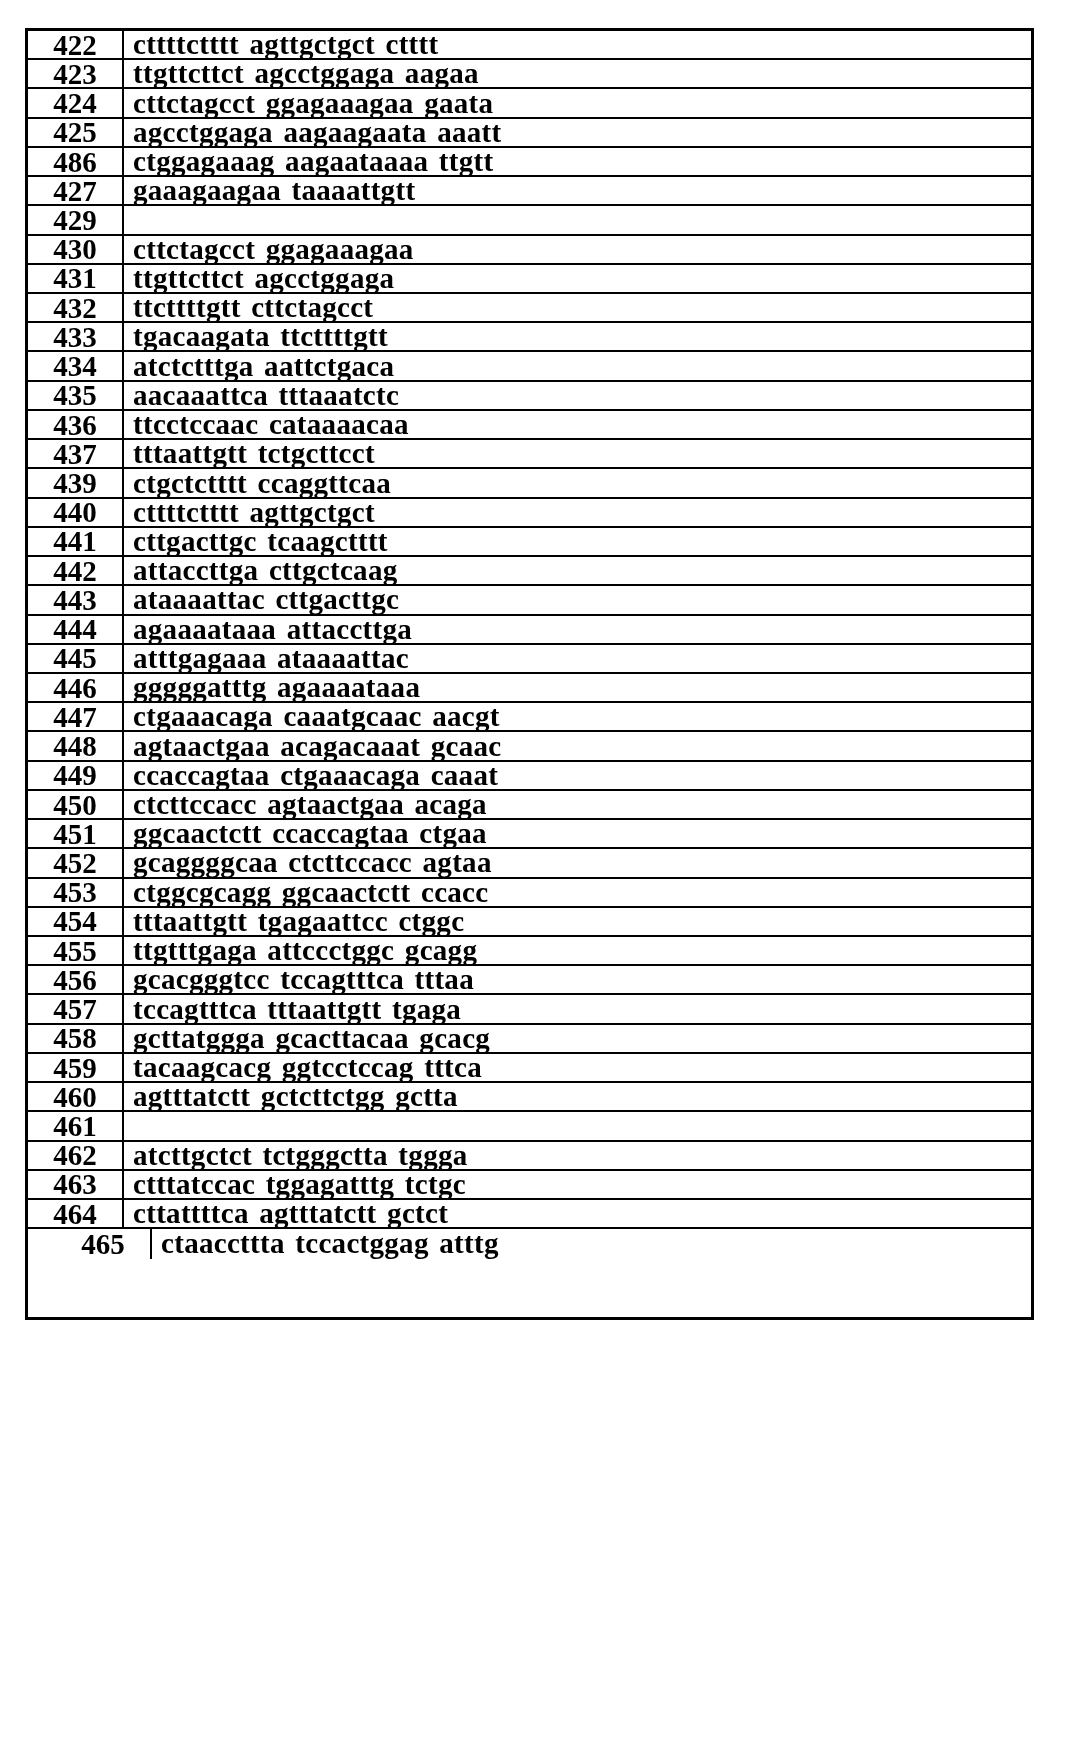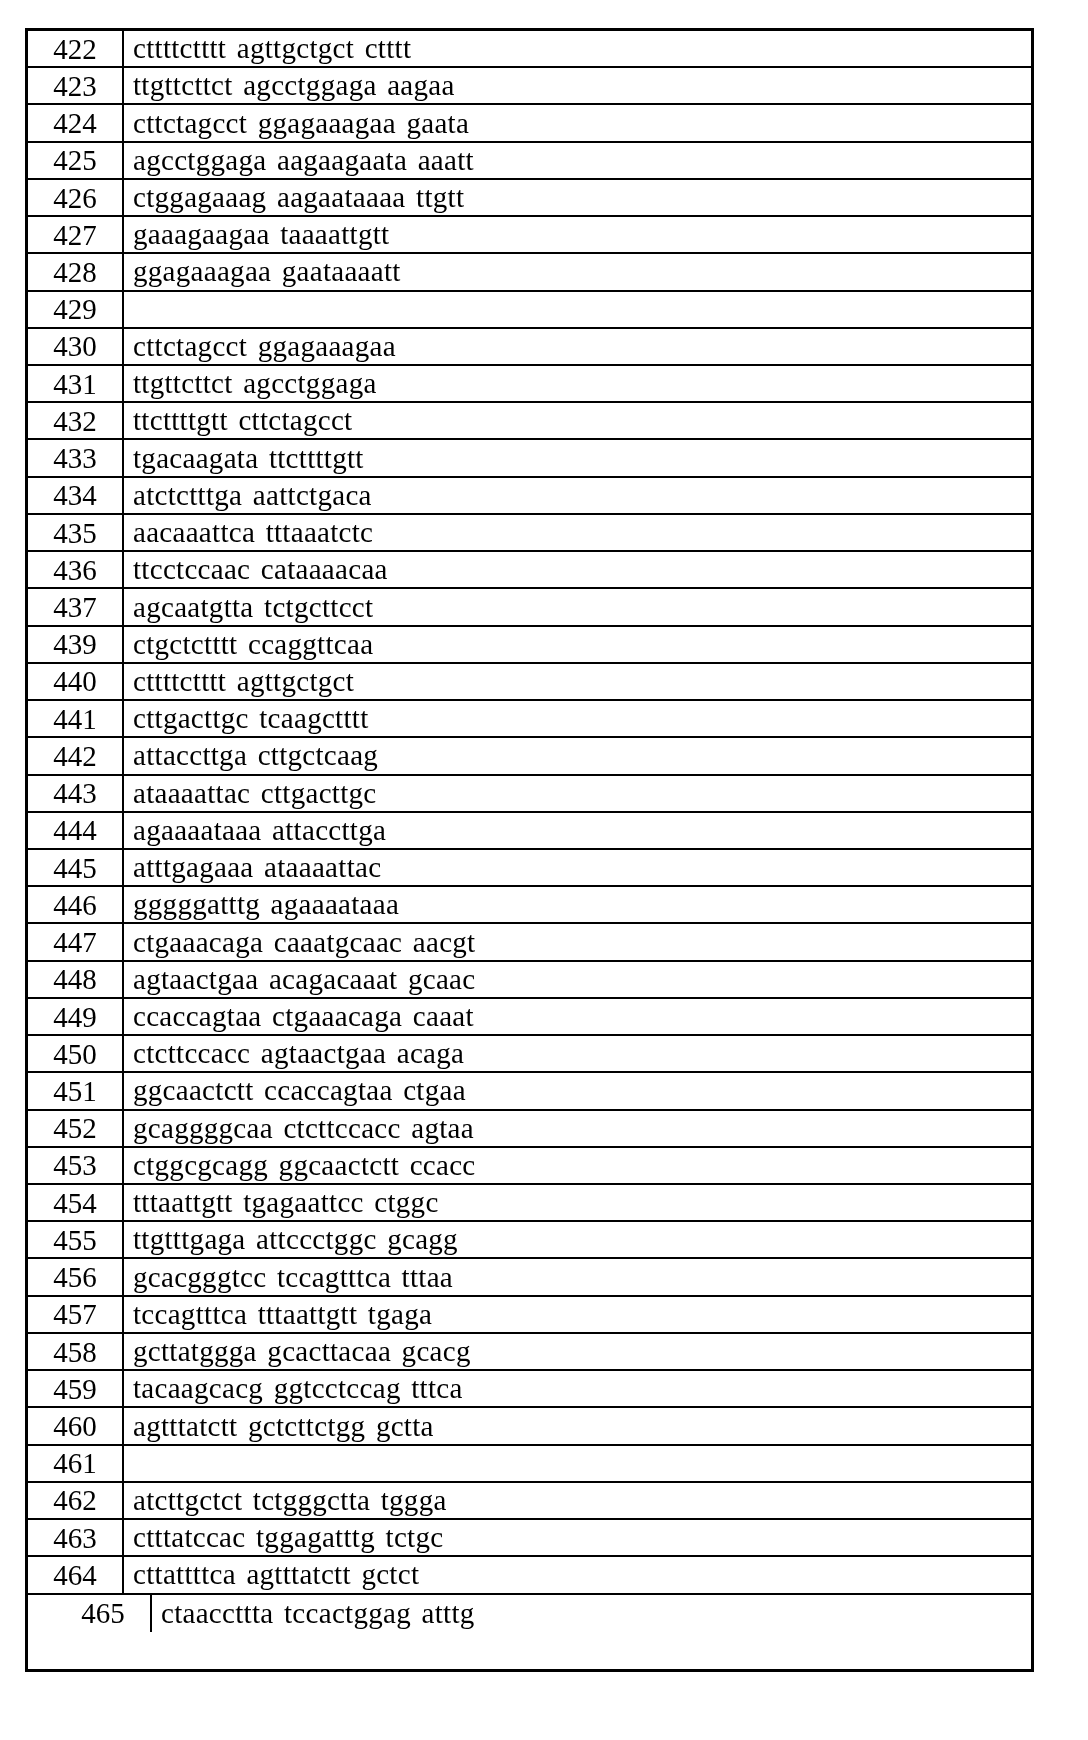--- a/index.html
+++ b/index.html
@@ -12,26 +12,27 @@
     height: 1740px;
     position: relative;
     font-family: "Liberation Serif", "DejaVu Serif", serif;
     color: #000000;
   }
   .seq-table {
     position: absolute;
     left: 25px;
     top: 28px;
     width: 1009px;
-    height: 1644px;
+    height: 1292px;
     box-sizing: border-box;
     border: 3px solid #000000;
     display: grid;
     grid-template-rows: repeat(44, 1fr);
     background: #ffffff;
+    font-weight: bold;
   }
   .row {
     display: flex;
     box-sizing: border-box;
     border-bottom: 2px solid #000000;
     overflow: hidden;
   }
   .row:last-child {
     border-bottom: none;
     padding-left: 28px;
@@ -77,33 +78,29 @@
     <div class="cell cell-id">424</div>
     <div class="cell cell-seq">cttctagcct ggagaaagaa gaata</div>
   </div>
 
   <div class="row">
     <div class="cell cell-id">425</div>
     <div class="cell cell-seq">agcctggaga aagaagaata aaatt</div>
   </div>
 
   <div class="row">
-    <div class="cell cell-id">426</div>
+    <div class="cell cell-id">486</div>
     <div class="cell cell-seq">ctggagaaag aagaataaaa ttgtt</div>
   </div>
 
   <div class="row">
     <div class="cell cell-id">427</div>
     <div class="cell cell-seq">gaaagaagaa taaaattgtt</div>
   </div>
 
-  <div class="row">
-    <div class="cell cell-id">428</div>
-    <div class="cell cell-seq">ggagaaagaa gaataaaatt</div>
-  </div>
 
   <div class="row">
     <div class="cell cell-id">429</div>
   </div>
 
   <div class="row">
     <div class="cell cell-id">430</div>
     <div class="cell cell-seq">cttctagcct ggagaaagaa</div>
   </div>
 
@@ -132,21 +129,21 @@
     <div class="cell cell-seq">aacaaattca tttaaatctc</div>
   </div>
 
   <div class="row">
     <div class="cell cell-id">436</div>
     <div class="cell cell-seq">ttcctccaac cataaaacaa</div>
   </div>
 
   <div class="row">
     <div class="cell cell-id">437</div>
-    <div class="cell cell-seq">agcaatgtta tctgcttcct</div>
+    <div class="cell cell-seq">tttaattgtt tctgcttcct</div>
   </div>
 
 
   <div class="row">
     <div class="cell cell-id">439</div>
     <div class="cell cell-seq">ctgctctttt ccaggttcaa</div>
   </div>
 
   <div class="row">
     <div class="cell cell-id">440</div>

